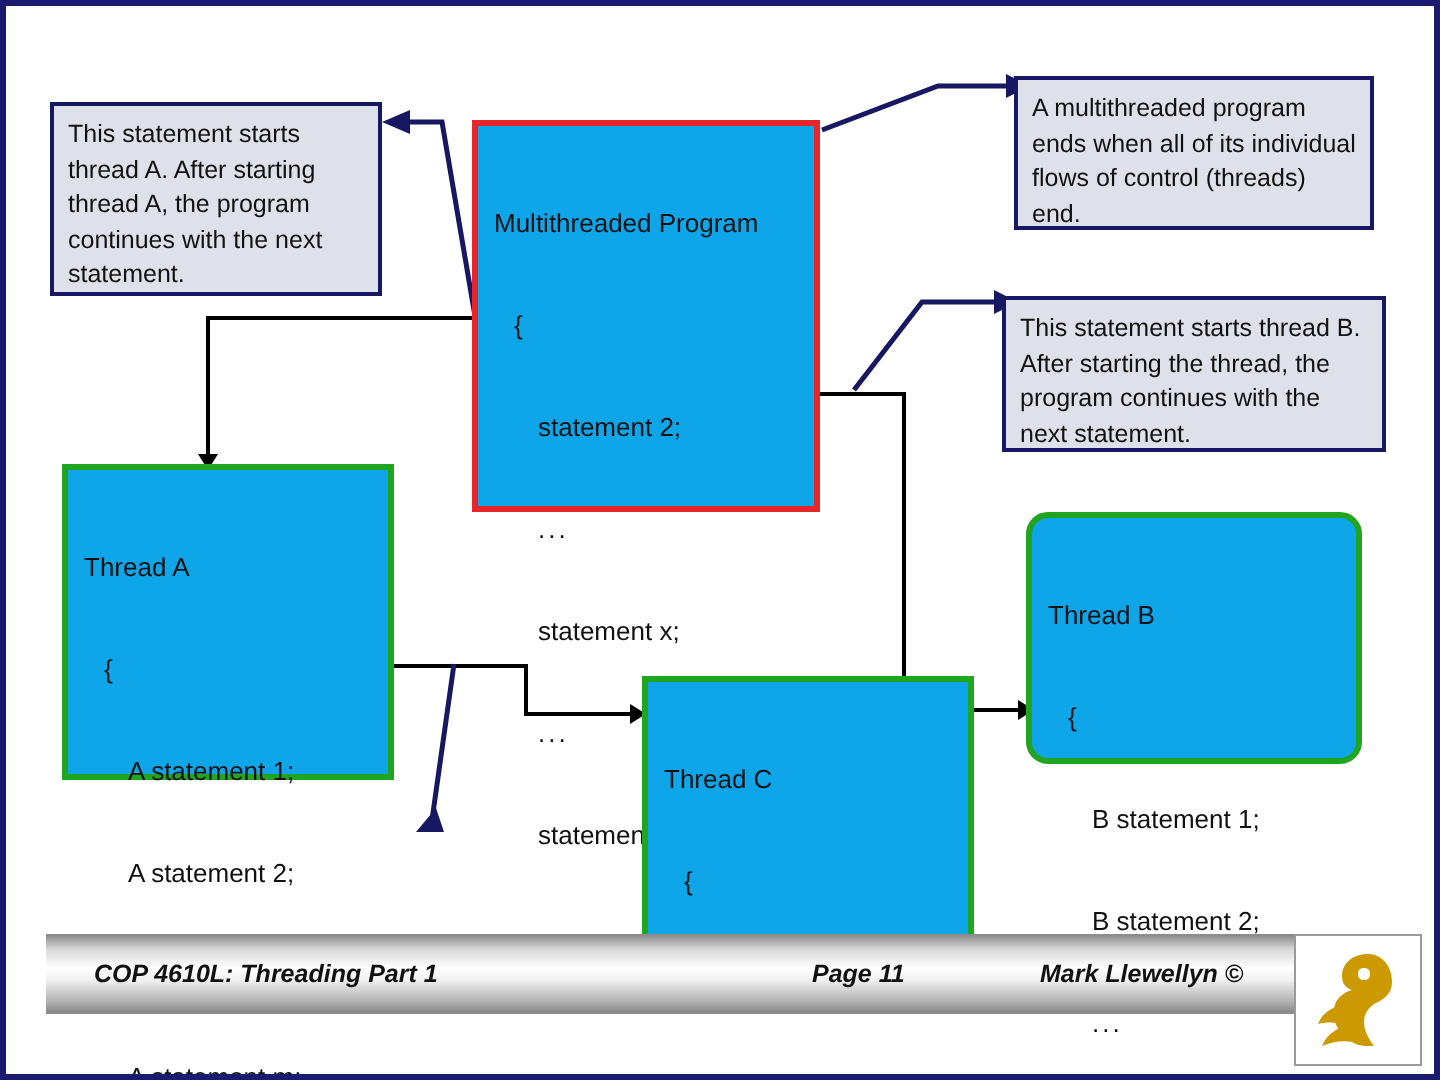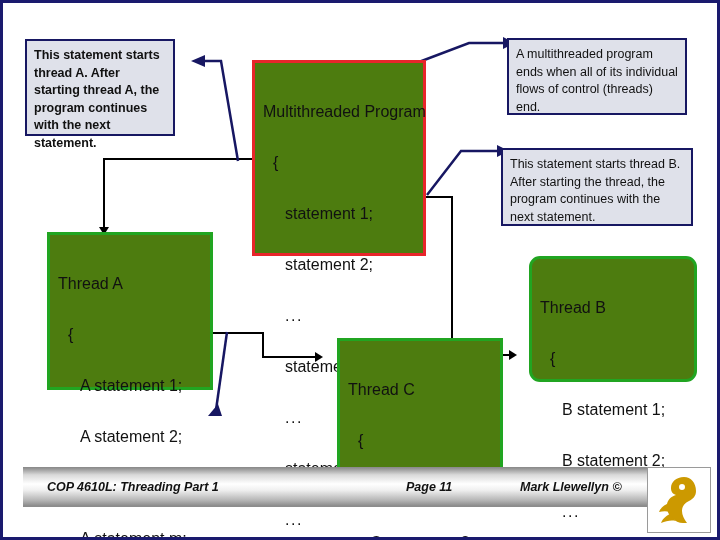--- a/index.html
+++ b/index.html
@@ -17,28 +17,27 @@
     background: #ffffff;
     border: 3px solid #1a1a6e;
     box-sizing: border-box;
     overflow: hidden;
   }
 
   
   .box {
     position: absolute;
     box-sizing: border-box;
-    background: #4d7c0f;
-    font-size: 16px;
+    background: #0ea5e9;
+    font-size: 13px;
     line-height: 17px;
     color: #111111;
     padding: 6px 8px;
     white-space: pre;
     z-index: 5;
-    margin-left: 16px;
   }
   .callout {
     position: absolute;
     box-sizing: border-box;
     background: #dfe1ea;
     border: 2px solid #171762;
     font-size: 12.5px;
     line-height: 17.5px;
     color: #111111;
     padding: 6px 7px;
@@ -150,37 +149,36 @@
   <svg class="diag" style="left:408px; top:140px; width:110px; height:60px;" viewBox="0 0 110 60">
     <polyline points="16,52 50,8 86,8" fill="none" stroke="#171762" stroke-width="2.5"></polyline>
     <polygon points="86,2 98,8 86,14" fill="#171762"></polygon>
   </svg>
 
   <svg class="diag" style="left:195px; top:325px; width:45px; height:95px;" viewBox="0 0 45 95">
     <polyline points="29,4 18,82" fill="none" stroke="#171762" stroke-width="2.5"></polyline>
     <polygon points="20,76 10,88 24,88" fill="#171762"></polygon>
   </svg>
 
-  <div class="callout" style="left:22px; top:36px; width:150px; height:97px;font-weight:bold;">
+  <div class="callout" style="left:22px; top:48px; width:166px; height:97px;">
     <span>This statement starts thread A.  After starting thread A, the program continues with the next statement.</span>
   </div>
 
   <div class="callout" style="left:504px; top:35px; width:180px; height:77px;">
     <span>A multithreaded program ends when all of its individual flows of control (threads) end.</span>
   </div>
 
   <div class="callout" style="left:498px; top:145px; width:192px; height:78px;">
     <span>This statement starts thread B.  After starting the thread, the program continues with the next statement.</span>
   </div>
 
 
   <div class="box code-red" style="left:233px; top:57px; width:174px; height:196px;">
     <div class="code-line">Multithreaded Program</div>
     <div class="code-line indent1">{</div>
-    <div class="code-line indent2">statement 1;</div>
     <div class="code-line indent2">statement 2;</div>
     <div class="code-line indent2 dots">...</div>
     <div class="code-line indent2">statement x;</div>
     <div class="code-line indent2 dots">...</div>
     <div class="code-line indent2">statement y;</div>
     <div class="code-line indent2 dots">...</div>
     
     
   </div>
 

